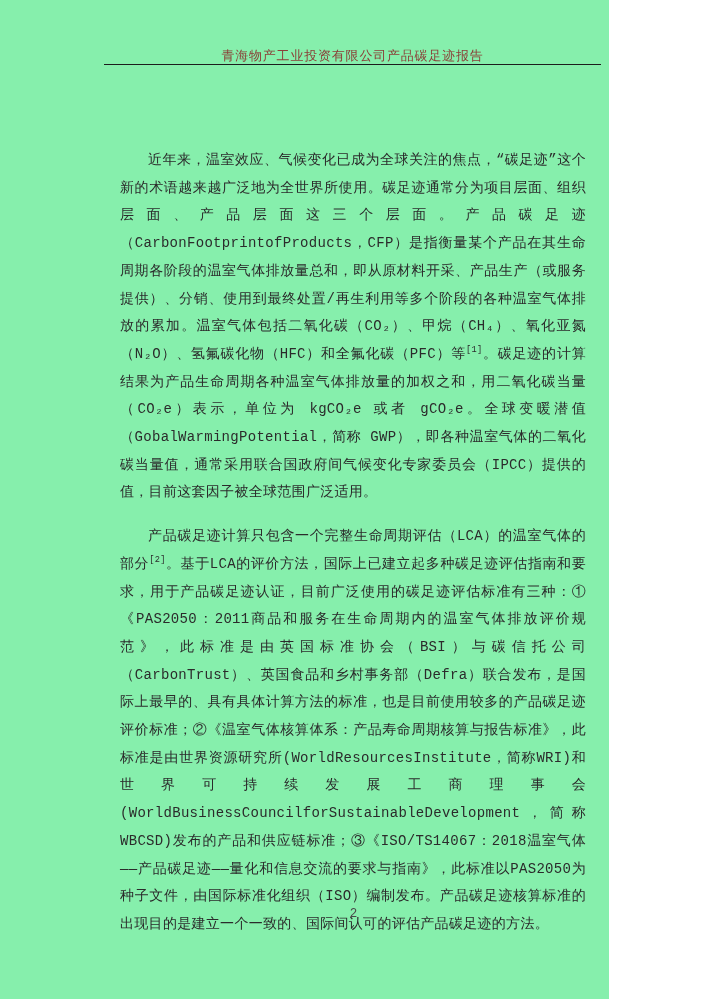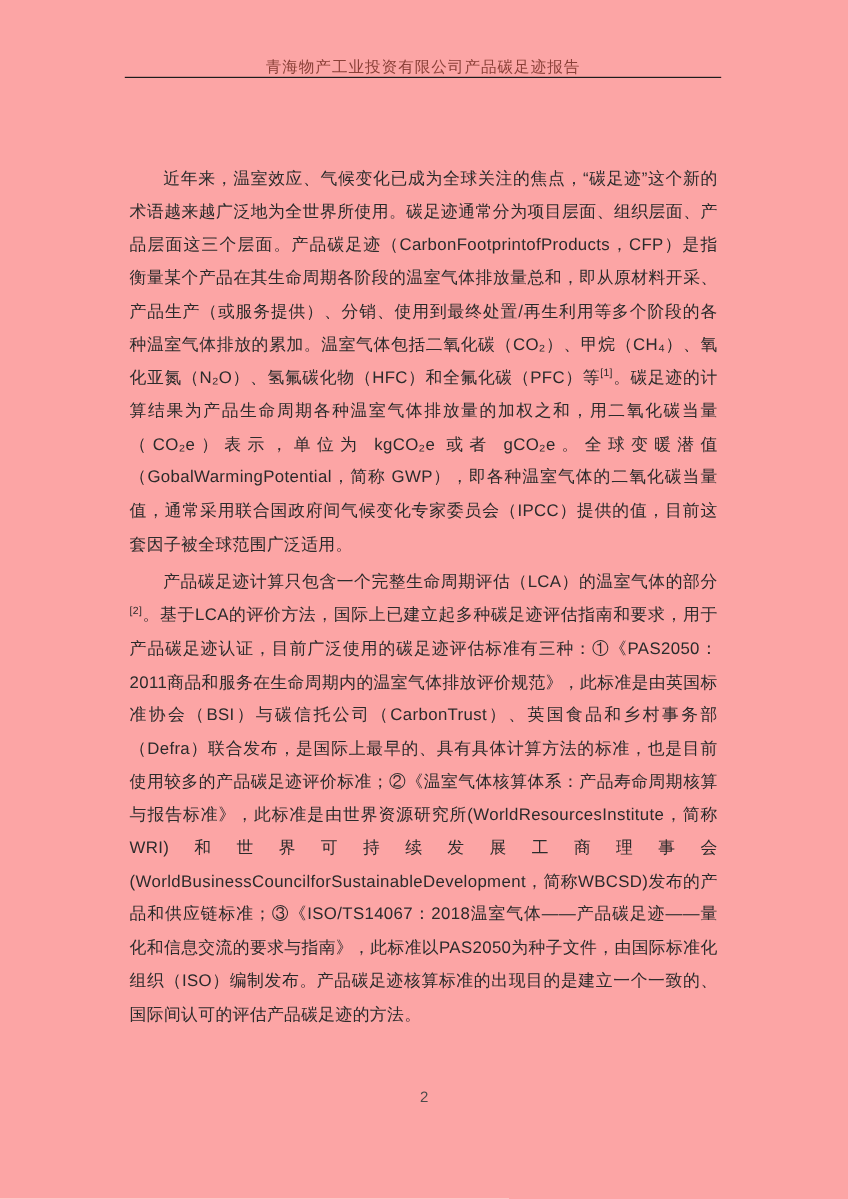--- a/index.html
+++ b/index.html
@@ -2,24 +2,24 @@
 <html><head>
 <meta charset="utf-8">
 <style>
   html, body {
     margin: 0;
     padding: 0;
     background: #ffffff;
   }
   .page {
     position: relative;
-    width: 707px;
+    width: 609px;
     height: 999px;
-    background: #fca5a5;
-    font-family: Liberation Sans, sans-serif;
+    background: #86efac;
+    font-family: Liberation Mono, monospace;
     overflow: hidden;
   }
   .doc-header {
     position: absolute;
     top: 47px;
     left: 104px;
     width: 497px;
     text-align: center;
     font-size: 13px;
     letter-spacing: 0.8px;
@@ -53,21 +53,21 @@
     top: 131px;
     left: 104px;
     width: 498px;
     font-size: 14px;
     line-height: 27.7px;
     letter-spacing: 0.3px;
     text-align: justify;
     color: #2b2b2b;
   }
   .body-text p {
-    margin: 4px;
+    margin: 16px;
     padding: 0;
     text-indent: 2em;
   }
   .body-text sup {
     font-size: 0.62em;
     line-height: 0;
     vertical-align: super;
   }
   .page-footer {
     position: absolute;

